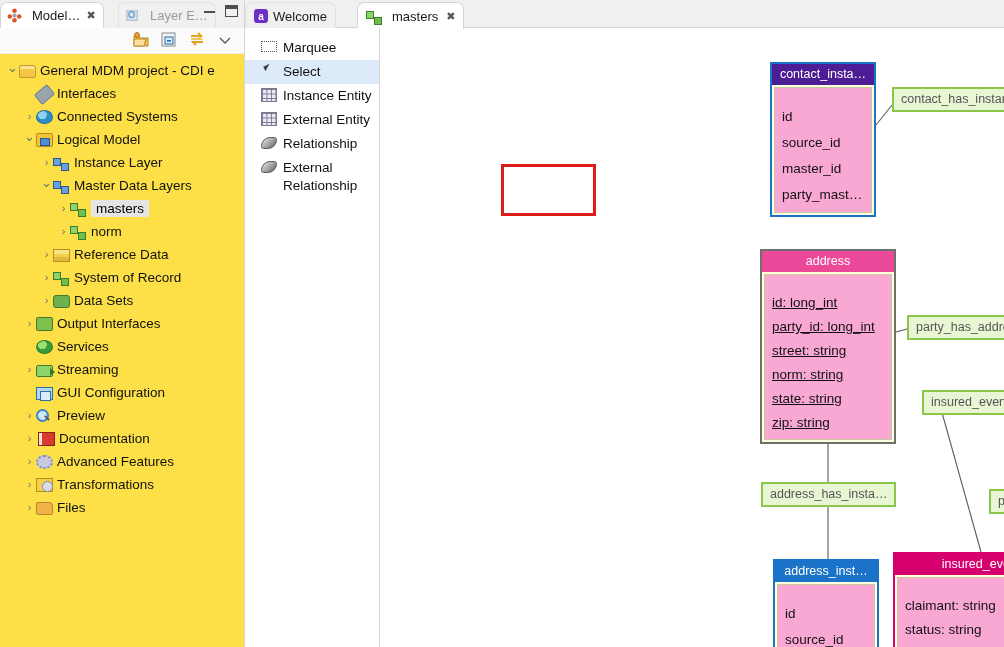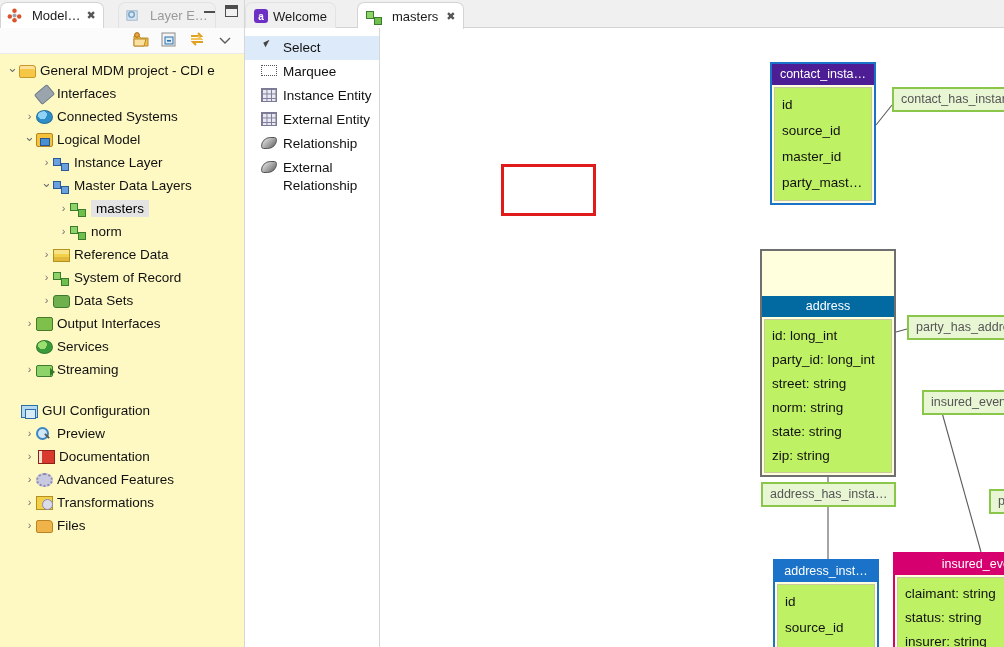--- a/index.html
+++ b/index.html
@@ -8,21 +8,21 @@
     width: 1004px; height: 647px;
     overflow: hidden;
     font-family: "Liberation Sans", sans-serif;
     background: #ffffff;
   }
   #app { position: relative; width: 1004px; height: 647px; background: #fff; }
 
   
   #left-panel {
     position: absolute; left: 0; top: 0; width: 244px; height: 647px;
-    background: #fef9c3;
+    background: #fde047;
   }
   .view-tabbar {
     position: absolute; left: 0; top: 0; width: 244px; height: 28px;
     background: #f0f0f0;
   }
   .vtab {
     position: absolute; top: 2px; height: 26px;
     display: flex; align-items: center; gap: 4px;
     padding: 0 7px 0 6px; font-size: 13px;
     border-top-left-radius: 7px; border-top-right-radius: 7px;
@@ -215,24 +215,24 @@
   #canvas svg { position: absolute; left: 0; top: 0; }
 
   .entity {
     position: absolute; border: 1px solid #8a8a8a; background: #ffffdd;
     font-size: 13.5px; color: #111; z-index: 10;
   }
   .ehead {
     text-align: center; color: #ffffff; font-size: 12.5px;
     padding: 3px 4px 4px; line-height: 14px; white-space: nowrap; overflow: hidden;
   }
-  .ebody { padding: 4px 6px 4px 7px; background: #bef264; }
+  .ebody { padding: 16px 6px 4px 7px; background: #f9a8d4; }
   .ebody div { line-height: 24px; white-space: nowrap; overflow: hidden; }
   .entity.masterdata { border: 2px solid #6f6f6f; }
-  .entity.masterdata .ebody { margin: 2px; border: 1px solid #c9c9a0; }
+  .entity.masterdata .ebody { margin: 2px; border: 1px solid #c9c9a0; text-decoration: underline; }
   .entity.external { border: 2px solid #d6006e; }
   .entity.external .ebody { margin: 2px; border: 1px solid #c9c9a0; }
   .entity.instance { border: 2px solid #1a73c8; }
   .entity.instance .ebody { margin: 2px; border: 1px solid #c9c9a0; }
   .entity.instance .ebody div { line-height: 26px; }
 
   .rel-label {
     position: absolute; background: #e8f6d4; border: 2px solid #8ac64a;
     color: #555; font-size: 12.5px; padding: 2px 7px 3px;
     white-space: nowrap; z-index: 20; line-height: 16px;
@@ -368,21 +368,21 @@
         <div class="trow" style="padding-left: 23px;">
           <span class="twist"></span>
           <span class="ticon ic-services"></span>
           <span class="tlabel">Services</span>
         </div>
         <div class="trow" style="padding-left: 23px;">
           <span class="twist">›</span>
           <span class="ticon ic-stream"></span>
           <span class="tlabel">Streaming</span>
         </div>
-        <div class="trow" style="padding-left: 8px; margin-top: 18px;">
+        <div class="trow" style="padding-left: 23px;">
           <span class="twist"></span>
           <span class="ticon ic-gui"></span>
           <span class="tlabel">GUI Configuration</span>
         </div>
         <div class="trow" style="padding-left: 23px;">
           <span class="twist">›</span>
           <span class="ticon ic-search"></span>
           <span class="tlabel">Preview</span>
         </div>
         <div class="trow" style="padding-left: 23px;">
@@ -416,27 +416,27 @@
         <span>Welcome</span>
       </div>
       <div class="etab active">
         <span class="ticon ic-net"></span>
         <span>masters</span>
         <span class="etab-close">✖</span>
       </div>
     </div>
 
     <div id="palette">
+        <div class="pitem">
+          <span class="picon pi-marquee"></span>
+          <span>Marquee</span>
+        </div>
         <div class="pitem sel">
           <span class="picon pi-cursor"></span>
           <span>Select</span>
-        </div>
-        <div class="pitem">
-          <span class="picon pi-marquee"></span>
-          <span>Marquee</span>
         </div>
         <div class="pitem">
           <span class="picon pi-grid"></span>
           <span>Instance Entity</span>
         </div>
         <div class="pitem">
           <span class="picon pi-grid"></span>
           <span>External Entity</span>
         </div>
         <div class="pitem">
@@ -496,21 +496,21 @@
           <div class="entity instance" style="left: 389px; top: 33px; width: 106px;">
             <div class="ehead" style="background: #4c1d95;">contact_insta…</div>
             <div class="ebody">
               <div>id</div>
               <div>source_id</div>
               <div>master_id</div>
               <div>party_mast…</div>
             </div>
           </div>
           <div class="entity masterdata" style="left: 379px; top: 220px; width: 136px;">
-            <div class="ehead" style="background: #0369a1; margin-top: 45px;">address</div>
+            <div class="ehead" style="background: #ec4899;">address</div>
             <div class="ebody">
               <div>id: long_int</div>
               <div>party_id: long_int</div>
               <div>street: string</div>
               <div>norm: string</div>
               <div>state: string</div>
               <div>zip: string</div>
             </div>
           </div>
           <div class="entity instance" style="left: 392px; top: 530px; width: 106px;">

